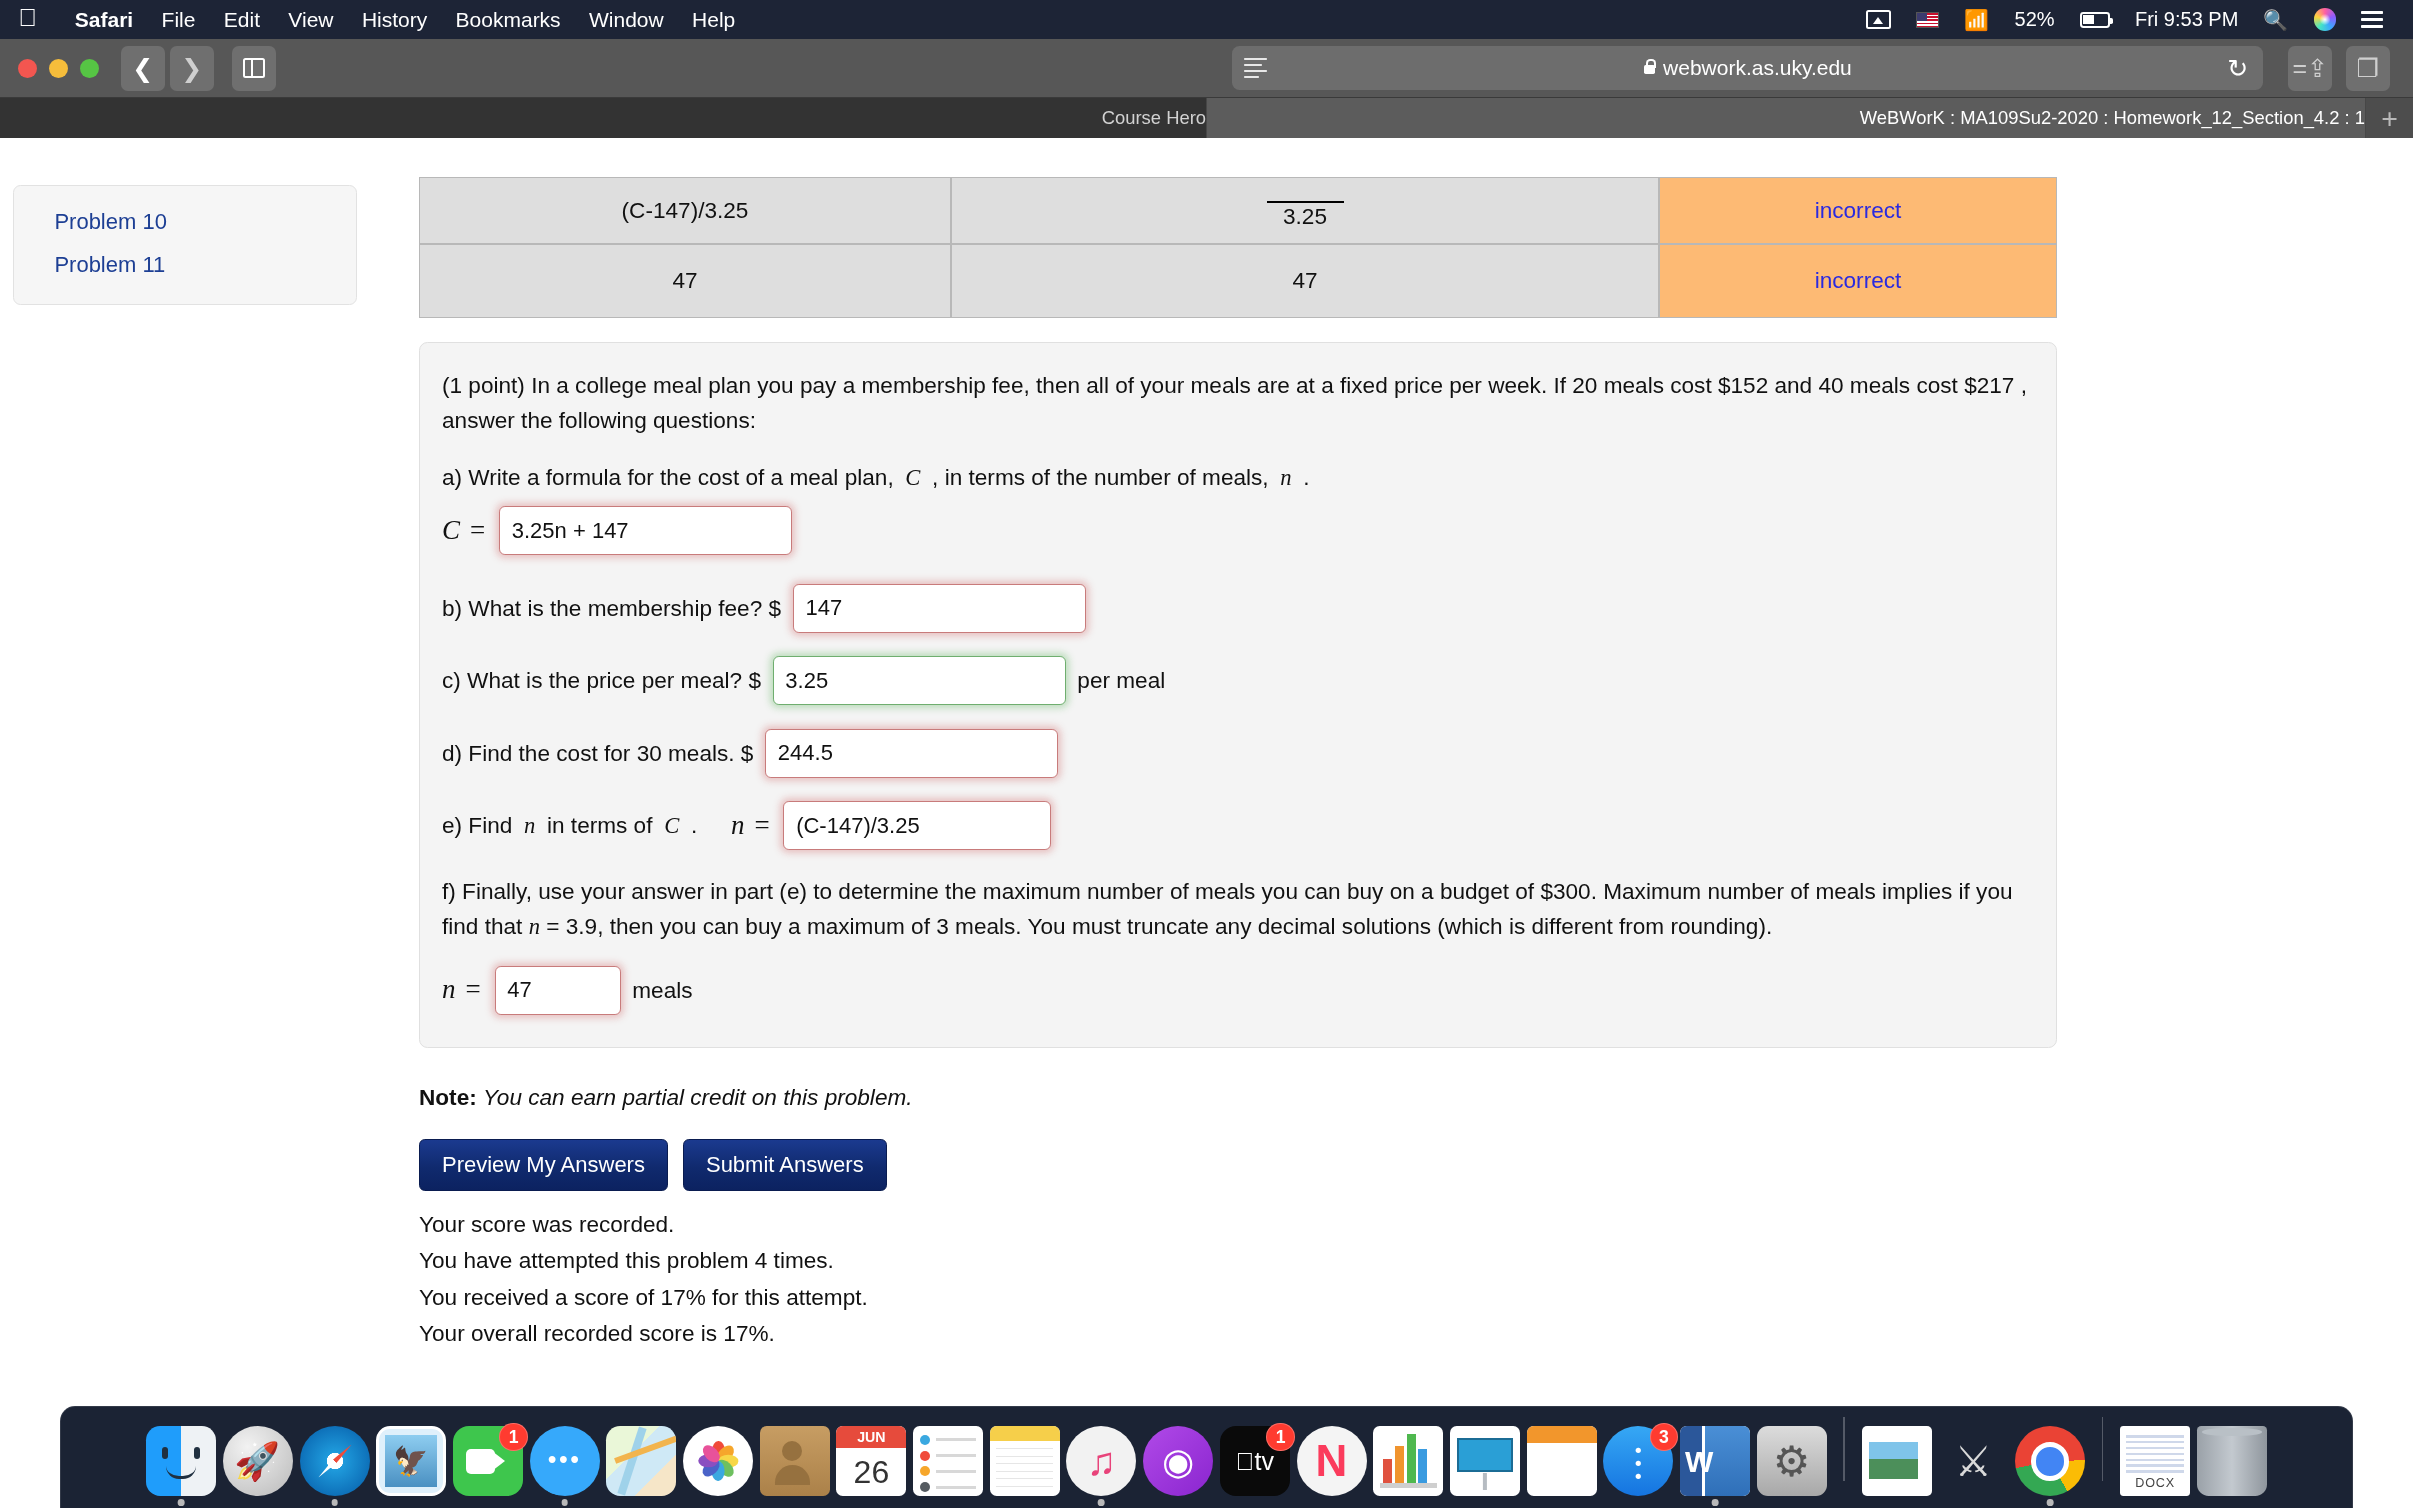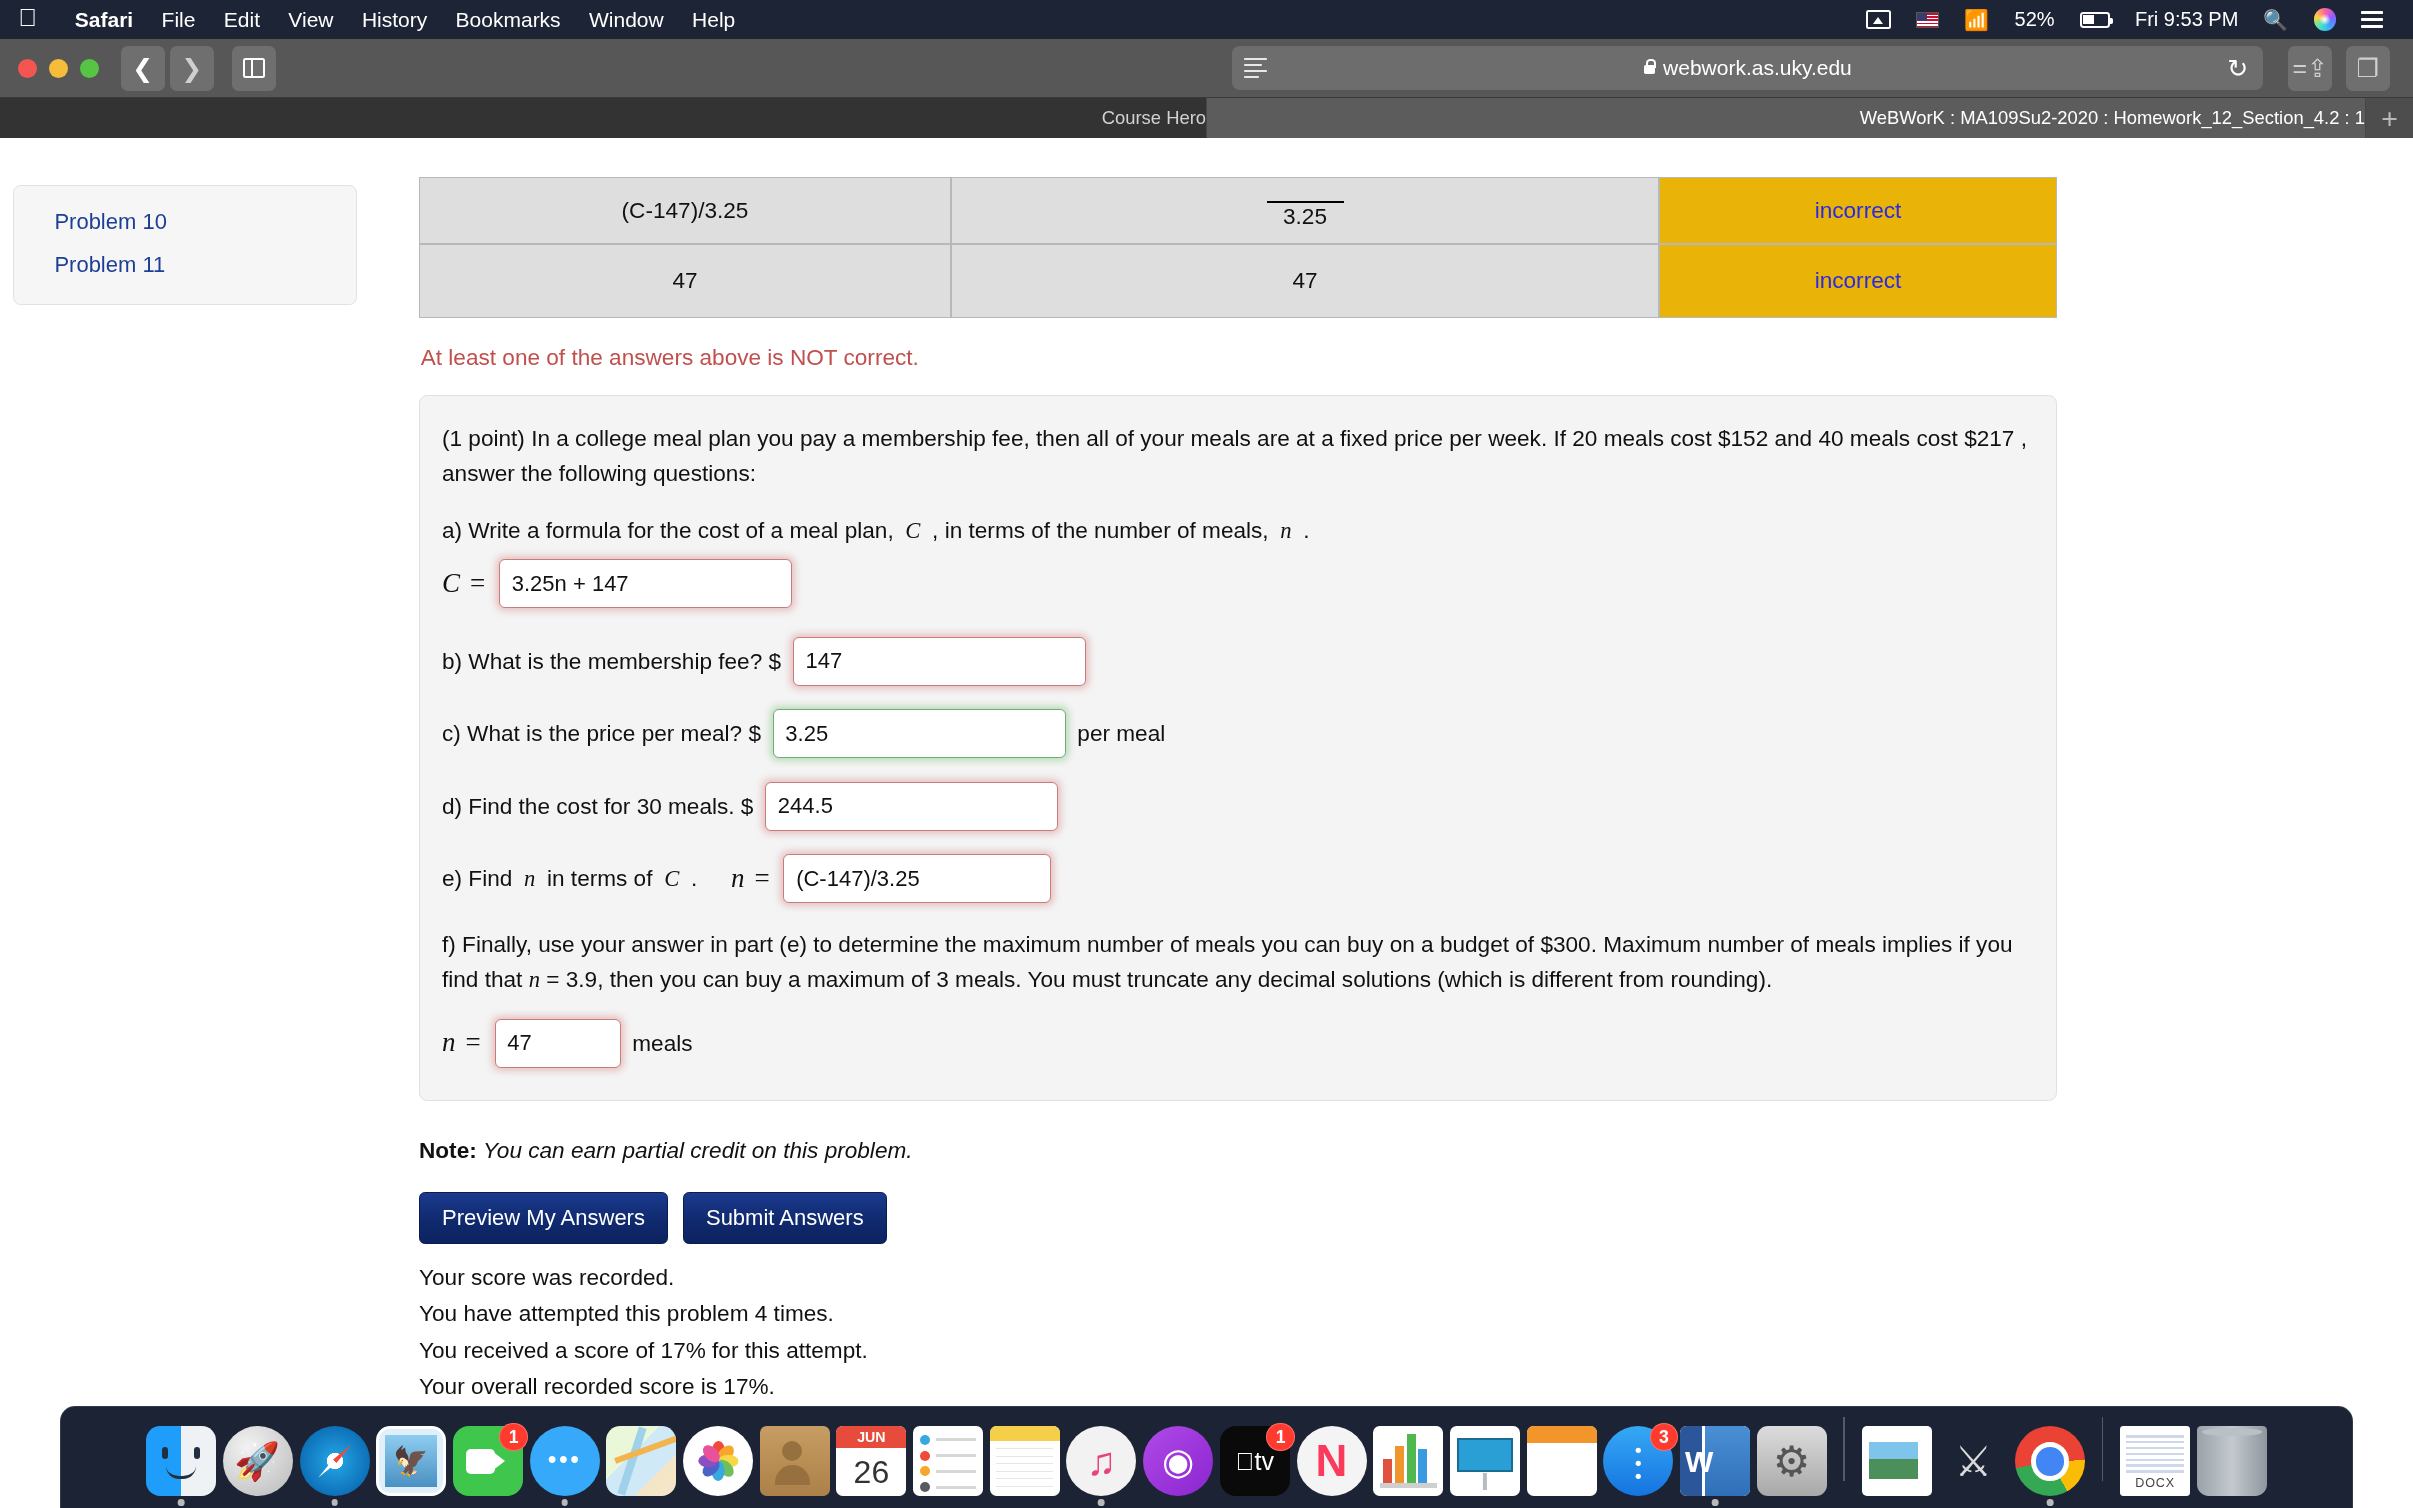--- a/index.html
+++ b/index.html
@@ -142,21 +142,21 @@
   .restable { width: 1638px; border-collapse: separate; border-spacing: 0; }
   .restable td {
     background: #dedede; border: 0.8px solid #b8b8b8;
     text-align: center; font-size: 22.6px; color: #111;
     vertical-align: middle;
   }
   .restable tr.row1 td { height: 67px; }
   .restable tr.row2 td { height: 74px; }
   .restable td.c1 { width: 532px; }
   .restable td.c2 { width: 708px; }
-  .restable td.status { width: 398px; background: #eab308; color: #2a2ae0; }
+  .restable td.status { width: 398px; background: #fdba74; color: #2a2ae0; }
   .frac { display: inline-block; text-align: center; line-height: 1.05; }
   .frac .num { display: block; height: 10px; overflow: hidden; }
   .frac .bar { display: block; border-top: 2.5px solid #000; width: 77px; margin: 0 auto; }
   .frac .den { display: block; padding-top: 1.7px; }
 
   .warn-msg {
     color: #c0504d; font-size: 22.6px; margin: 27px 0 0 1.7px;
   }
 
   .problem-box {
@@ -403,21 +403,20 @@
           <td class="status">incorrect</td>
         </tr>
         <tr class="row2">
           <td class="c1">47</td>
           <td class="c2">47</td>
           <td class="status">incorrect</td>
         </tr>
       </tbody>
         </table>
 
-      <div class="warn-msg">At least one of the answers above is NOT correct.</div>
 
       <div class="problem-box">
 
         <div class="p-para">(1 point) In a college meal plan you pay a membership fee, then all of your meals are at a fixed price per week. If 20 meals cost $152 and 40 meals cost $217 , answer the following questions:</div>
 
         <div class="p-line">
           <span>a) Write a formula for the cost of a meal plan,</span>
           <span class="mathvar ns">C</span>
           <span>, in terms of the number of meals,</span>
           <span class="mathvar ns">n</span>

